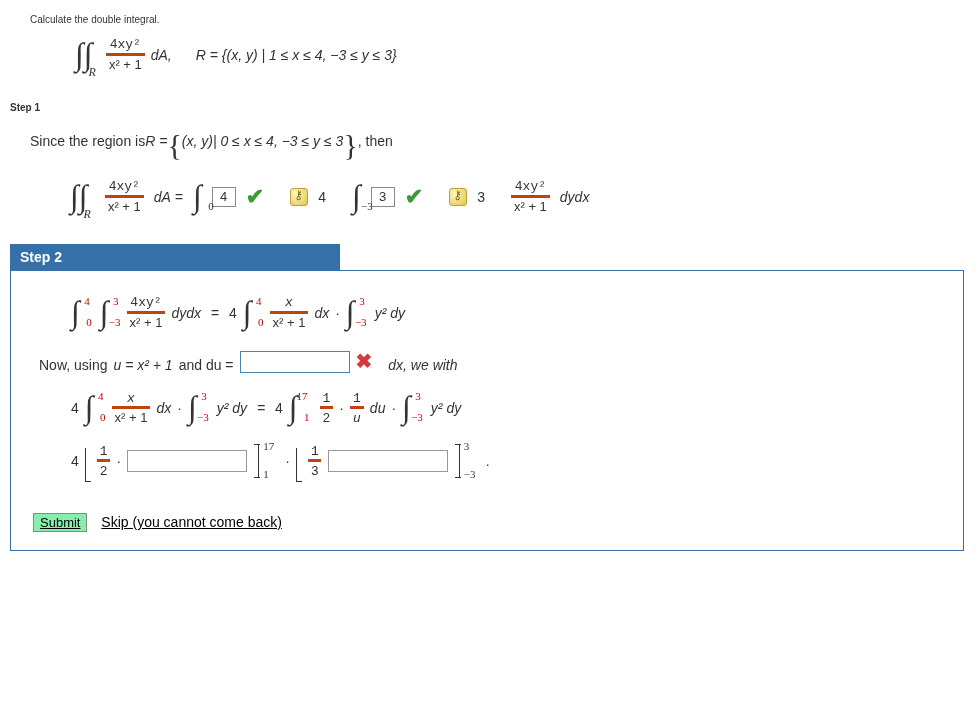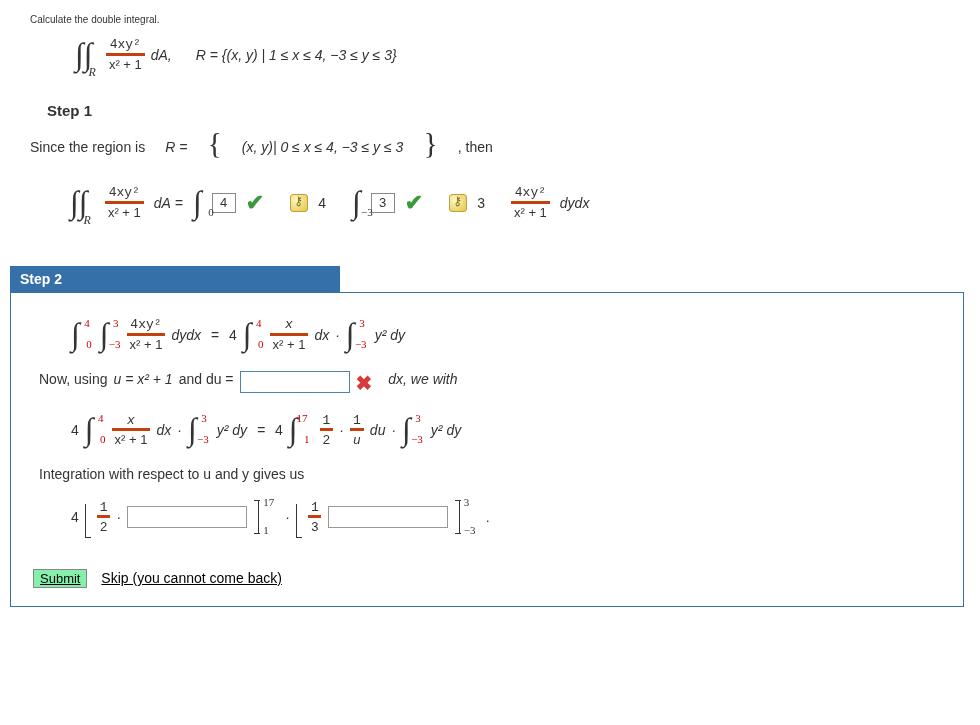--- a/index.html
+++ b/index.html
@@ -17,43 +17,43 @@
   }
   .eq-row {
     padding: 8px 0 8px 65px;
     display: flex;
     align-items: center;
     gap: 6px;
   }
   .step1-title {
     font-weight: bold;
     padding: 22px 0 6px 0;
-    font-size: 15px;
-    margin-left: 37px;
+    font-size: 10px;
   }
   .step1-text {
     padding: 14px 0 10px 20px;
     display: flex;
-    gap: 20px;
+    align-items: center;
+    gap: 0;
   }
   .step1-eq {
     padding: 20px 0 30px 60px;
     display: flex;
     align-items: center;
     gap: 10px;
   }
   .step2-tab {
     display: inline-block;
     background: #3570a8;
     color: #fff;
     font-weight: bold;
     font-size: 14px;
     padding: 5px 14px 5px 10px;
     width: 330px;
-    margin-top: 16px;
+    margin-top: 0;
   }
   .step2-box {
     border: 1px solid #3570a8;
     padding: 18px 20px;
     width: 954px;
     margin-bottom: 4px;
   }
   .step2-line {
     padding: 6px 0 12px 8px;
   }
@@ -314,21 +314,21 @@
     <span class="ital">·</span>
     <span class="sint red">
         <span class="glyph">∫</span>
         <span class="up">3</span>
         <span class="lo">−3</span>
       </span>
     <span style="width:8px"></span>
     <span class="ital">y² dy</span>
   </div>
 
-  <div class="step2-line" style="display:flex;align-items:flex-start;gap:6px;">
+  <div class="step2-line" style="display:flex;align-items:flex-end;gap:6px;">
     <span>Now, using </span>
     <span class="ital">u = x² + 1</span>
     <span> and du = </span>
     <span class="ansbox empty"></span>
     <span class="xmark">✖</span>
     <span style="width:4px"></span>
     <span class="ital">dx, we with</span>
   </div>
 
   <div class="step2-eq">
@@ -373,21 +373,20 @@
     <span class="ital">·</span>
     <span class="sint red">
         <span class="glyph">∫</span>
         <span class="up">3</span>
         <span class="lo">−3</span>
       </span>
     <span style="width:8px"></span>
     <span class="ital">y² dy</span>
   </div>
 
-  <div class="step2-line">Integration with respect to u and y gives us</div>
 
   <div class="step2-eq">
     <span>4</span>
     <span class="lfloor"></span>
     <span class="frac">
         <span class="num">1</span>
         <span class="den">2</span>
       </span>
     <span class="ital">·</span>
     <span class="ansbox empty2"></span>

